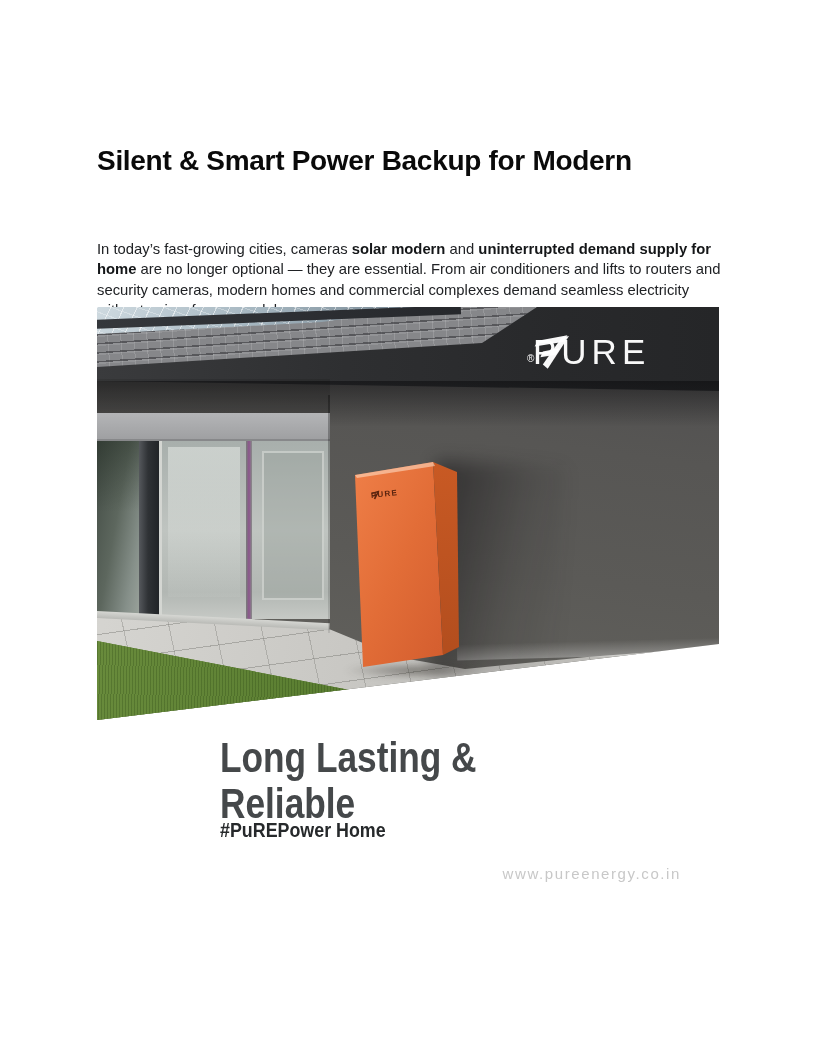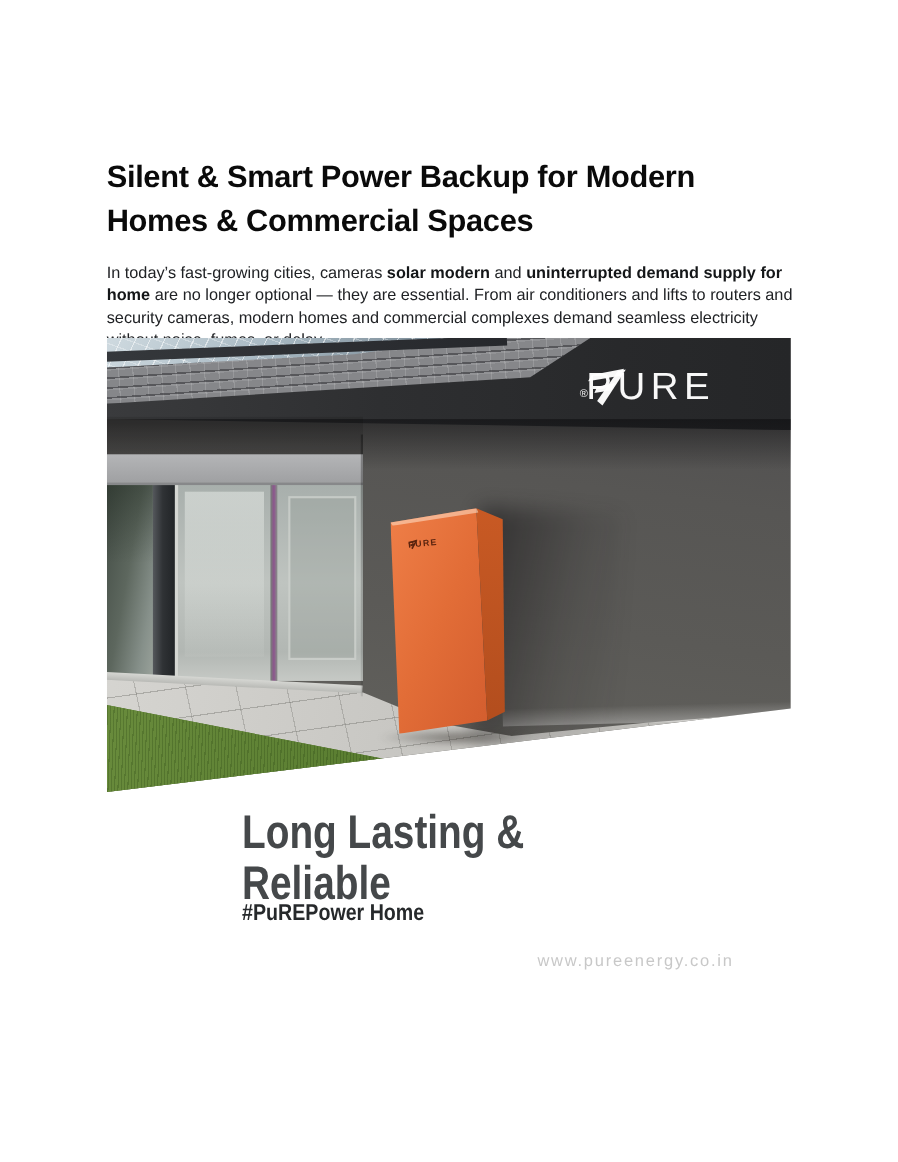--- a/index.html
+++ b/index.html
@@ -101,30 +101,29 @@
   .brand-text{font-size:35px;font-weight:400;letter-spacing:5px;line-height:1;transform:scaleY(0.98);}
   .brand-reg{font-size:10px;align-self:flex-start;margin-left:-6px;margin-top:2px;}
 
   
   .tagline{position:absolute;left:220px;top:735px;color:#45484a;font-weight:700;
            font-size:43px;line-height:45.5px;letter-spacing:0;
            transform:scaleX(0.82);transform-origin:left top;}
   .tagline span{display:block;}
   .hashtag{position:absolute;left:220px;top:818px;color:#26292b;font-weight:700;font-size:21px;
            transform:scaleX(0.85);transform-origin:left top;}
-  .website{position:absolute;right:149px;top:865px;color:#c8c8c8;font-size:15px;letter-spacing:1.6px;}
+  .website{position:absolute;right:135px;top:865px;color:#c8c8c8;font-size:15px;letter-spacing:1.6px;}
 </style>
 </head>
 <body>
 
 <div class="page">
 
   <h1 class="doc-title">
     <span>Silent &amp; Smart Power Backup for Modern</span>
-    <span>Homes &amp; Commercial Spaces</span>
   </h1>
 
   <p class="intro"><span>In today’s fast-growing cities, cameras </span><b>solar modern</b><span> and </span><b>uninterrupted demand supply for home</b><span> are no longer optional — they are essential. From air conditioners and lifts to routers and security cameras, modern homes and commercial complexes demand seamless electricity without noise, fumes, or delay.</span></p>
 
   <div class="photo">
     <div class="wall"></div>
     <div class="paving"></div>
     <div class="grass"></div>
     <div class="wall-base-light"></div>
 

